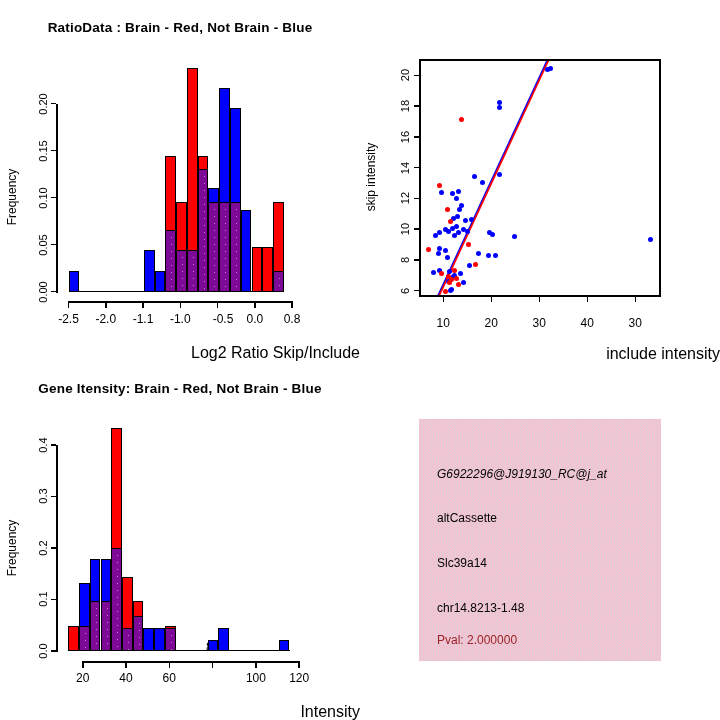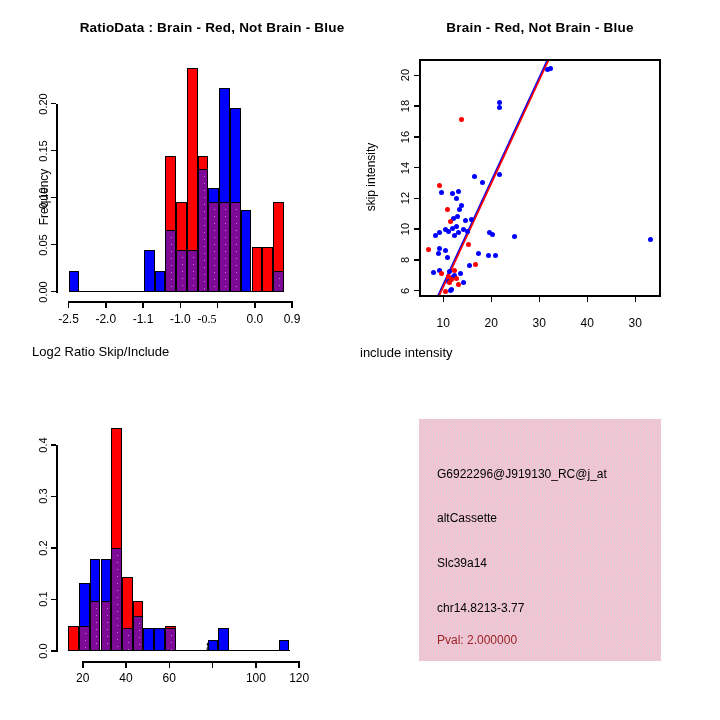--- a/index.html
+++ b/index.html
@@ -1,21 +1,21 @@
 <!DOCTYPE html>
 <html><head>
 <meta charset="utf-8">
 <style>
   html,body{margin:0;padding:0;background:#ffffff;}
   #canvas{position:relative;width:720px;height:720px;background:#ffffff;overflow:hidden;
           font-family:"Liberation Sans", sans-serif;color:#000;}
   .panel{position:absolute;width:360px;height:360px;}
   .title{position:absolute;left:0;width:360px;text-align:center;font-weight:bold;
          font-size:13.5px;letter-spacing:0.2px;white-space:nowrap;}
-  .axlab{position:absolute;left:0;width:360px;text-align:left;font-size:13px;white-space:nowrap;}
+  .axlab{position:absolute;left:0;width:360px;text-align:right;font-size:16px;white-space:nowrap;}
   .vlabel{position:absolute;font-size:12px;white-space:nowrap;
           transform:translate(-50%,-50%) rotate(-90deg);}
   .ticklab{position:absolute;font-size:12px;transform:translate(-50%,0);white-space:nowrap;}
   .vticklab{position:absolute;font-size:11px;white-space:nowrap;
             transform:translate(-50%,-50%) rotate(-90deg);}
   .axis{position:absolute;background:#000;}
   .bar{position:absolute;box-sizing:border-box;border:1px solid #000;}
   .bar.purple{background-image:radial-gradient(circle, rgba(214,140,228,0.85) 0.8px, rgba(0,0,0,0) 1px);
               background-size:7px 7px;background-position:2px 3px;}
   .dot{position:absolute;width:5px;height:5px;border-radius:50%;}
@@ -23,39 +23,43 @@
   .infobox{position:absolute;left:59px;top:59px;width:242px;height:242px;
            background:conic-gradient(#f7c2cf 25%, #e3ccd9 0 50%, #f7c2cf 0 75%, #e3ccd9 0);
            background-size:3px 3px;}
   .infoline{position:absolute;left:18px;font-size:12px;white-space:nowrap;}
 </style>
 </head>
 <body>
 
 <div id="canvas">
 
-  <div class="panel" style="left:0;top:0;margin-left:32px;">
+  <div class="panel" style="left:0;top:0;">
     <div class="title" style="top:20px;">RatioData : Brain - Red, Not Brain - Blue</div>
     <div class="axlab" style="top:344px;">Log2 Ratio Skip/Include</div>
     <div class="vlabel" style="left:12px;top:197px;">Frequency</div>
   </div>
 
   <div class="panel" style="left:360px;top:0;">
-    <div class="title" style="top:20px;">Brain - Red, Not Brain - Blue</div>
     <div class="axlab" style="top:345px;">include intensity</div>
     <div class="vlabel" style="left:11px;top:177px;">skip intensity</div>
   </div>
 
+  <div class="panel" style="left:0;top:360px;">
+    <div class="title" style="top:21px;">Gene Itensity: Brain - Red, Not Brain - Blue</div>
+    <div class="axlab" style="top:343px;">Intensity</div>
+    <div class="vlabel" style="left:12px;top:188px;">Frequency</div>
+  </div>
 
   <div class="panel" style="left:360px;top:360px;">
     <div class="infobox">
-      <div class="infoline" style="top: 48px; color: rgb(0, 0, 0);">G6922296@J919130_RC@j_at</div>
+      <div class="infoline" style="top: 48px; color: rgb(0, 0, 0); font-style: italic;">G6922296@J919130_RC@j_at</div>
       <div class="infoline" style="top: 92px; color: rgb(0, 0, 0);">altCassette</div>
       <div class="infoline" style="top: 137px; color: rgb(0, 0, 0);">Slc39a14</div>
-      <div class="infoline" style="top: 182px; color: rgb(0, 0, 0);">chr14.8213-3.77</div>
+      <div class="infoline" style="top: 182px; color: rgb(0, 0, 0);">chr14.8213-1.48</div>
       <div class="infoline" style="top: 214px; color: rgb(155, 34, 38);">Pval: 2.000000</div>
     </div>
   </div>
 
 <div class="axis" style="left: 56px; top: 103.7px; width: 2px; height: 189px;"></div>
     <div class="axis" style="left: 50.5px; top: 290.9px; width: 5.5px; height: 1.5px;"></div>
     <div class="vticklab" style="left: 43px; top: 291.7px;">0.00</div>
     <div class="axis" style="left: 50.5px; top: 243.9px; width: 5.5px; height: 1.5px;"></div>
     <div class="vticklab" style="left: 43px; top: 244.7px;">0.05</div>
     <div class="axis" style="left: 50.5px; top: 196.9px; width: 5.5px; height: 1.5px;"></div>
@@ -67,25 +71,25 @@
     <div class="axis" style="left: 67.5px; top: 301px; width: 225.5px; height: 2px;"></div>
     <div class="axis" style="left: 67.8px; top: 303px; width: 1.5px; height: 5px;"></div>
     <div class="ticklab" style="left: 68.5px; top: 312px;">-2.5</div>
     <div class="axis" style="left: 105px; top: 303px; width: 1.5px; height: 5px;"></div>
     <div class="ticklab" style="left: 105.8px; top: 312px;">-2.0</div>
     <div class="axis" style="left: 142.3px; top: 303px; width: 1.5px; height: 5px;"></div>
     <div class="ticklab" style="left: 143px; top: 312px;">-1.1</div>
     <div class="axis" style="left: 179.5px; top: 303px; width: 1.5px; height: 5px;"></div>
     <div class="ticklab" style="left: 180.3px; top: 312px;">-1.0</div>
     <div class="axis" style="left: 216.8px; top: 303px; width: 1.5px; height: 5px;"></div>
-    <div class="ticklab" style="left: 207px; top: 312px; font-family: Liberation Serif, serif;">-0.5</div>
+    <div class="ticklab" style="left: 223px; top: 312px;">-0.5</div>
     <div class="axis" style="left: 254px; top: 303px; width: 1.5px; height: 5px;"></div>
     <div class="ticklab" style="left: 254.8px; top: 312px;">0.0</div>
     <div class="axis" style="left: 291.3px; top: 303px; width: 1.5px; height: 5px;"></div>
-    <div class="ticklab" style="left: 292px; top: 312px;">0.9</div>
+    <div class="ticklab" style="left: 292px; top: 312px;">0.8</div>
     <div class="axis" style="left: 68.5px; top: 290.7px; width: 215.2px; height: 1.5px;"></div>
     <div class="bar" style="left: 68.5px; top: 271px; width: 10.8px; height: 20.7px; background: rgb(0, 0, 255);"></div>
     <div class="bar" style="left: 143.8px; top: 250.3px; width: 10.8px; height: 41.4px; background: rgb(0, 0, 255);"></div>
     <div class="bar" style="left: 154.6px; top: 271px; width: 10.8px; height: 20.7px; background: rgb(0, 0, 255);"></div>
     <div class="bar" style="left: 165.4px; top: 156.3px; width: 10.8px; height: 135.4px; background: rgb(255, 0, 0);"></div>
     <div class="bar purple" style="left: 165.4px; top: 229.7px; width: 10.8px; height: 62px; background-color: rgb(125, 10, 150);"></div>
     <div class="bar" style="left: 176.1px; top: 201.5px; width: 10.8px; height: 90.2px; background: rgb(255, 0, 0);"></div>
     <div class="bar purple" style="left: 176.1px; top: 250.3px; width: 10.8px; height: 41.4px; background-color: rgb(125, 10, 150);"></div>
     <div class="bar" style="left: 186.9px; top: 68px; width: 10.8px; height: 223.7px; background: rgb(255, 0, 0);"></div>
     <div class="bar purple" style="left: 186.9px; top: 250.3px; width: 10.8px; height: 41.4px; background-color: rgb(125, 10, 150);"></div>

